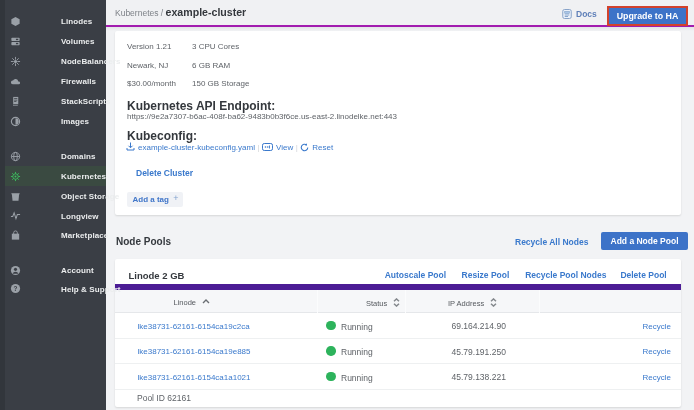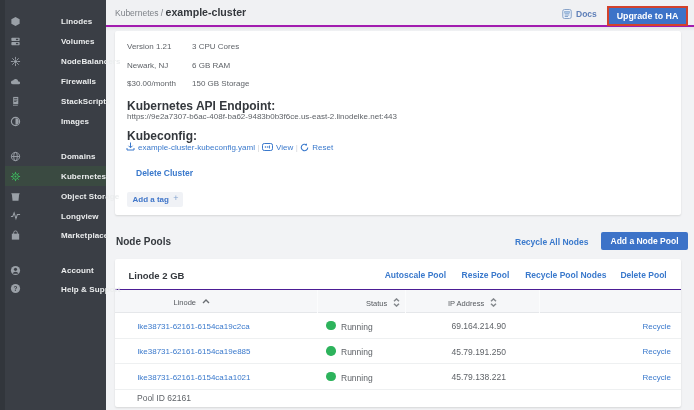--- a/index.html
+++ b/index.html
@@ -42,21 +42,21 @@
 #tagchip .txt { position:absolute; left:6px; top:3.5px; font-size:8px; font-weight:700; color:#4076c9; }
 #tagchip .plus { position:absolute; right:4px; top:1.5px; font-size:9px; color:#84a4cf; }
 
 
 #nptitle { position:absolute; left:116px; top:235.5px; font-size:10px; font-weight:700; color:#34383d; }
 #recycleall { position:absolute; left:515px; top:236.5px; font-size:8.5px; font-weight:700; color:#3a79cc; }
 #addpool { position:absolute; left:601px; top:232px; width:87px; height:18px; background:#3d73c8; border-radius:2px; color:#fff; font-size:8.5px; font-weight:700; display:flex; align-items:center; justify-content:center; }
 
 
 #card2 { left:115px; top:259px; width:566px; height:148px; }
-#poolhead { position:absolute; left:0; top:0; width:566px; height:31px; border-bottom:1px solid #4c1d95; }
+#poolhead { position:absolute; left:0; top:0; width:566px; height:31px; border-bottom:6px solid #4c1d95; }
 #poolname { position:absolute; left:13.5px; top:10.5px; font-size:9.5px; font-weight:700; color:#34383d; }
 .plink { position:absolute; top:11px; font-size:8.5px; font-weight:700; color:#3a79cc; white-space:nowrap; }
 #thead { position:absolute; left:0; top:31px; width:566px; height:23px; background:#f6f7f9; border-bottom:1px solid #e5e7ea; }
 .vline { position:absolute; top:31px; height:23px; width:1px; background:#fbfcfd; }
 .th { position:absolute; top:39px; font-size:7.5px; color:#55595e; white-space:nowrap;padding-left:36px; }
 .trow { position:absolute; left:0; width:566px; height:25.7px; border-bottom:1px solid #eef0f1; }
 .tlink { position:absolute; left:22.5px; top:8.5px; font-size:8px; color:#3a79cc; white-space:nowrap; }
 .dot { position:absolute; left:211px; top:7.5px; width:9.5px; height:9.5px; border-radius:50%; background:#2db35c; }
 .runtxt { position:absolute; left:226px; top:8.5px; font-size:8.5px; color:#5f6368; }
 .ip { position:absolute; left:296.5px; top:8px; font-size:8.5px; color:#5f6368;padding-left:40px; }

